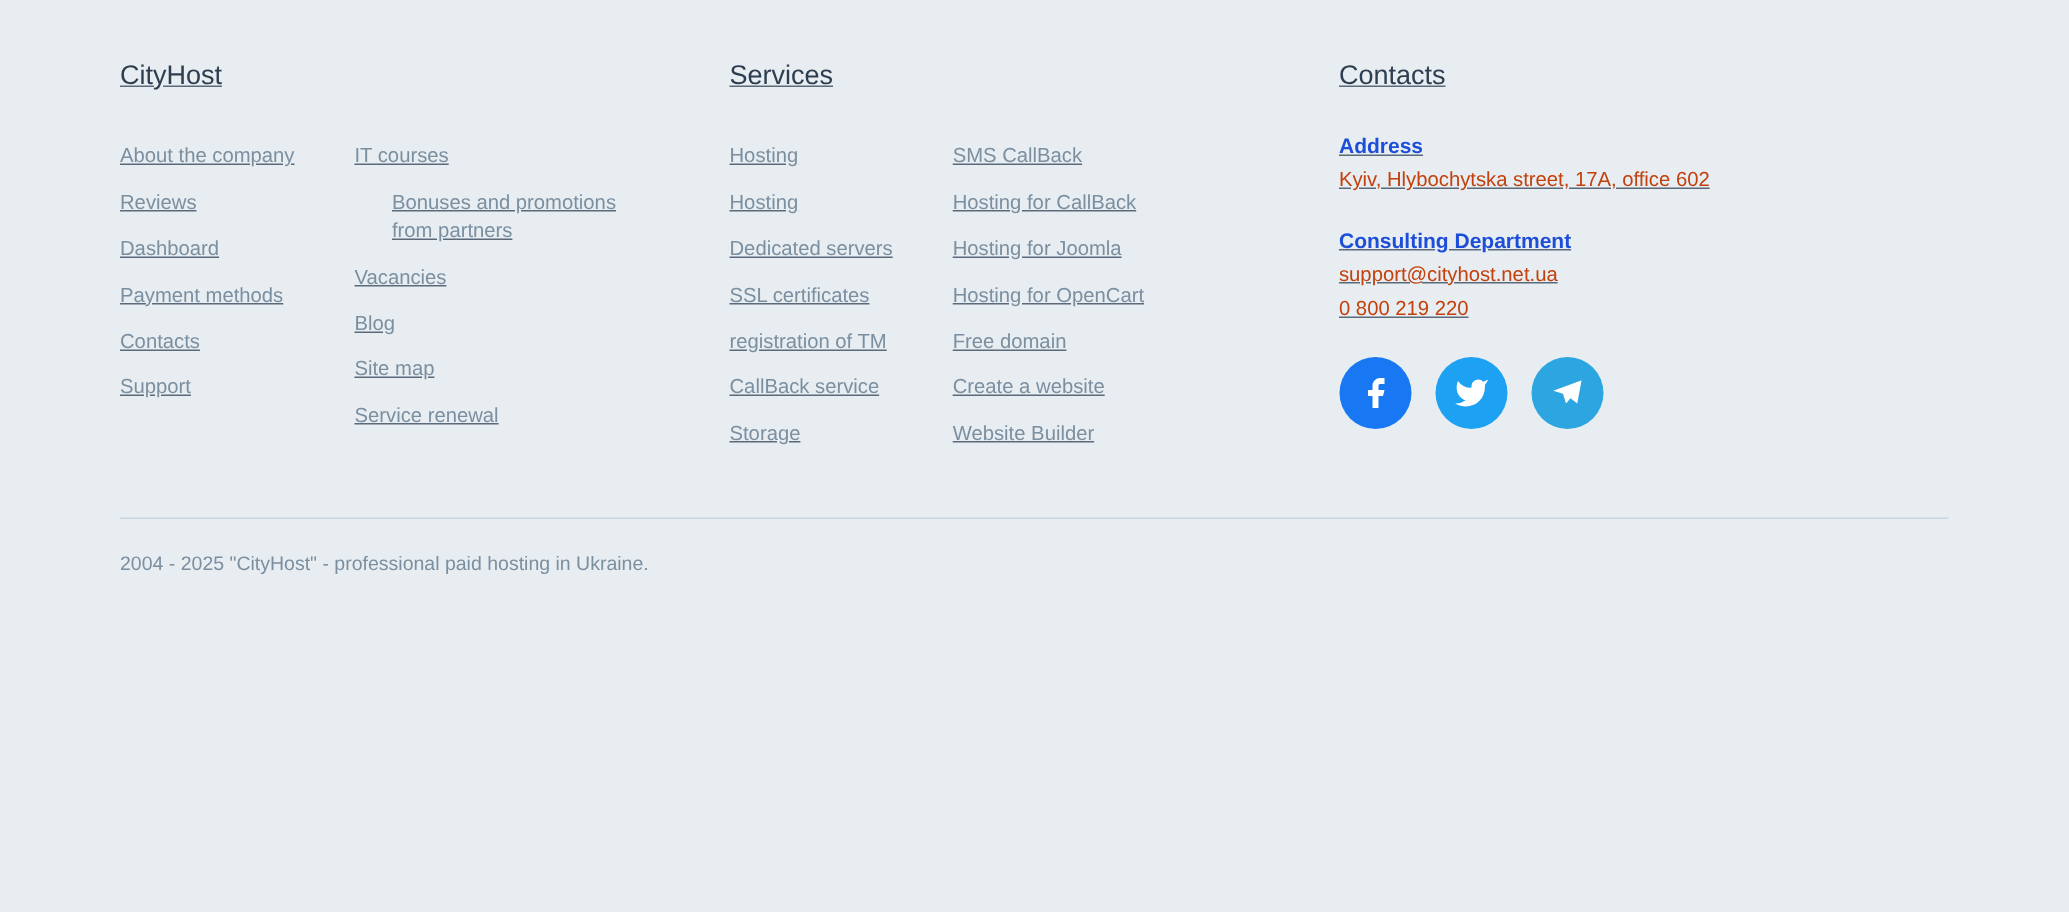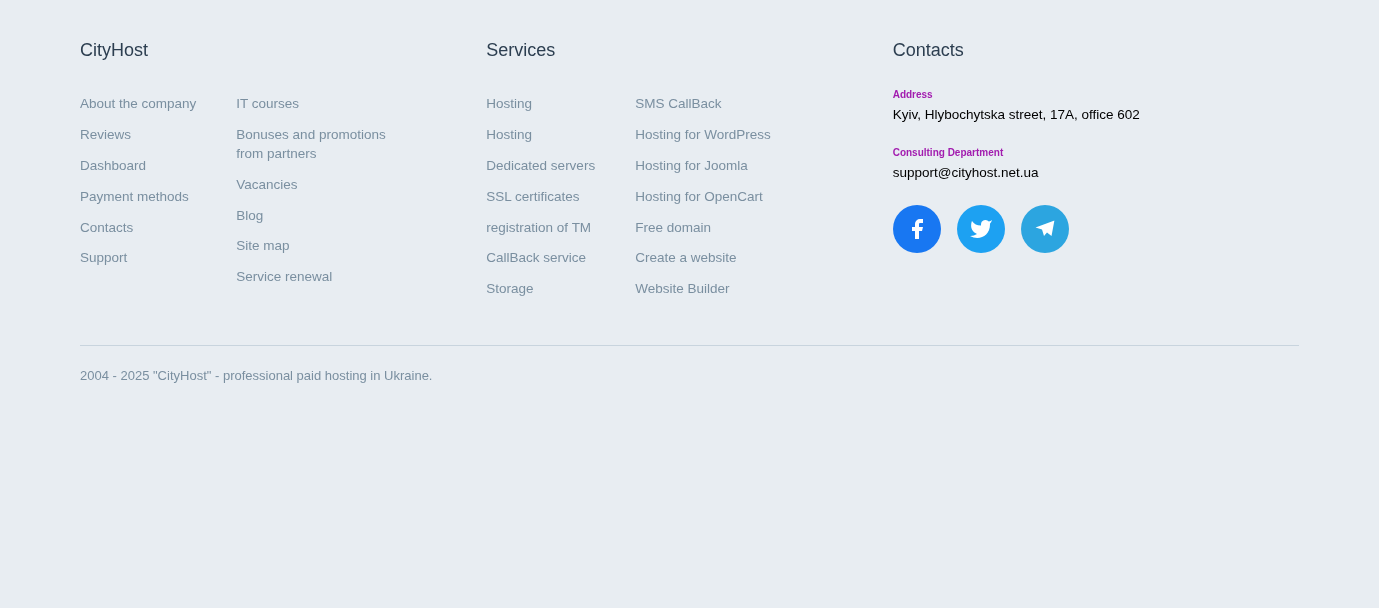--- a/index.html
+++ b/index.html
@@ -7,20 +7,21 @@
       background-color: #e8edf2;
       font-family: Arial, sans-serif;
       font-size: 14px;
       color: #5a6a7a;
       min-height: 608px;
     }
     .footer-main {
       padding: 40px 80px 40px 80px;
       display: flex;
       gap: 0;
+      text-decoration: underline;
     }
     .footer-section {
       flex: 1;
     }
     .footer-section-title {
       font-size: 18px;
       font-weight: 400;
       color: #2c3e50;
       margin-bottom: 28px;
     }
@@ -42,26 +43,26 @@
       cursor: pointer;
     }
     .contacts-section {
       min-width: 320px;
     }
     .contacts-block {
       margin-bottom: 20px;
     }
     .contacts-label {
       font-weight: 700;
-      color: #a21caf;
-      font-size: 10px;
+      color: #1d4ed8;
+      font-size: 14px;
       margin-bottom: 4px;
     }
     .contacts-text {
-      color: #000000;
+      color: #c2410c;
       font-size: 13.5px;
       line-height: 1.7;
     }
     .social-icons {
       display: flex;
       gap: 16px;
       margin-top: 10px;
     }
     .social-icon {
       width: 48px;
@@ -110,21 +111,21 @@
       <div class="footer-col">
         <a class="footer-link">About the company</a>
         <a class="footer-link">Reviews</a>
         <a class="footer-link">Dashboard</a>
         <a class="footer-link">Payment methods</a>
         <a class="footer-link">Contacts</a>
         <a class="footer-link">Support</a>
       </div>
       <div class="footer-col">
         <a class="footer-link">IT courses</a>
-        <a class="footer-link" style="max-width:160px; line-height:1.4;">Bonuses and promotions from partners</a>
+        <a class="footer-link" style="max-width:160px; line-height:1.4;margin-left:25px;">Bonuses and promotions from partners</a>
         <a class="footer-link">Vacancies</a>
         <a class="footer-link">Blog</a>
         <a class="footer-link">Site map</a>
         <a class="footer-link">Service renewal</a>
       </div>
     </div>
   </div>
 
   <div class="footer-section">
     <div class="footer-section-title">Services</div>
@@ -133,39 +134,40 @@
         <a class="footer-link">Hosting</a>
         <a class="footer-link">Hosting</a>
         <a class="footer-link">Dedicated servers</a>
         <a class="footer-link">SSL certificates</a>
         <a class="footer-link">registration of TM</a>
         <a class="footer-link">CallBack service</a>
         <a class="footer-link">Storage</a>
       </div>
       <div class="footer-col">
         <a class="footer-link">SMS CallBack</a>
-        <a class="footer-link" style="max-width:140px; line-height:1.4;">Hosting for WordPress</a>
+        <a class="footer-link" style="max-width:140px; line-height:1.4;">Hosting for CallBack</a>
         <a class="footer-link">Hosting for Joomla</a>
         <a class="footer-link" style="max-width:140px; line-height:1.4;">Hosting for OpenCart</a>
         <a class="footer-link">Free domain</a>
         <a class="footer-link">Create a website</a>
         <a class="footer-link">Website Builder</a>
       </div>
     </div>
   </div>
 
   <div class="footer-section contacts-section">
     <div class="footer-section-title">Contacts</div>
     <div class="contacts-block">
       <div class="contacts-label">Address</div>
       <div class="contacts-text">Kyiv, Hlybochytska street, 17A, office 602</div>
     </div>
     <div class="contacts-block">
       <div class="contacts-label">Consulting Department</div>
       <div class="contacts-text">support@cityhost.net.ua</div>
+      <div class="contacts-text">0 800 219 220</div>
     </div>
     <div class="social-icons">
       <div class="social-icon facebook">
         <svg viewBox="0 0 24 24" xmlns="http://www.w3.org/2000/svg">
           <path d="M18 2h-3a5 5 0 0 0-5 5v3H7v4h3v8h4v-8h3l1-4h-4V7a1 1 0 0 1 1-1h3z"></path>
         </svg>
       </div>
       <div class="social-icon twitter">
         <svg viewBox="0 0 24 24" xmlns="http://www.w3.org/2000/svg">
           <path d="M23 3a10.9 10.9 0 0 1-3.14 1.53 4.48 4.48 0 0 0-7.86 3v1A10.66 10.66 0 0 1 3 4s-4 9 5 13a11.64 11.64 0 0 1-7 2c9 5 20 0 20-11.5a4.5 4.5 0 0 0-.08-.83A7.72 7.72 0 0 0 23 3z"></path>

